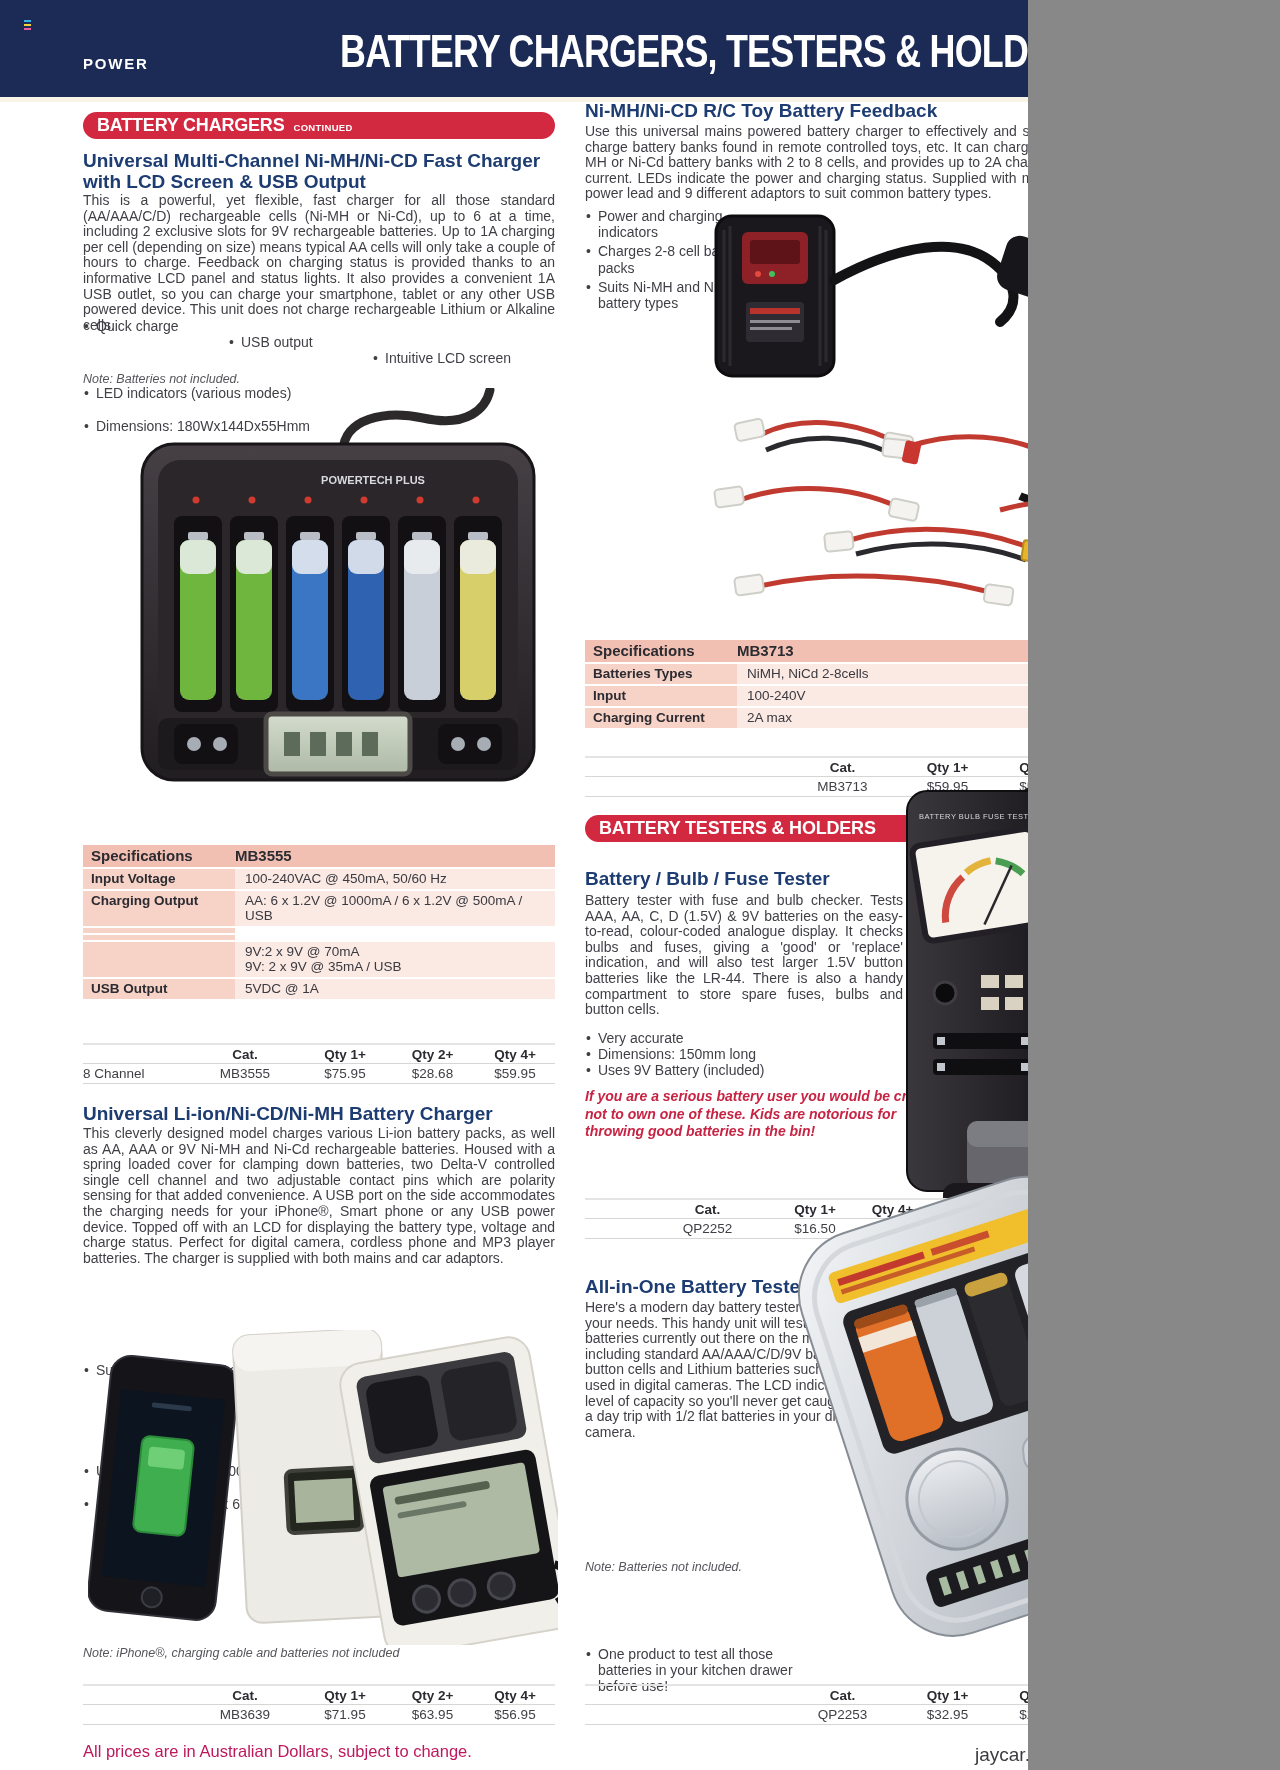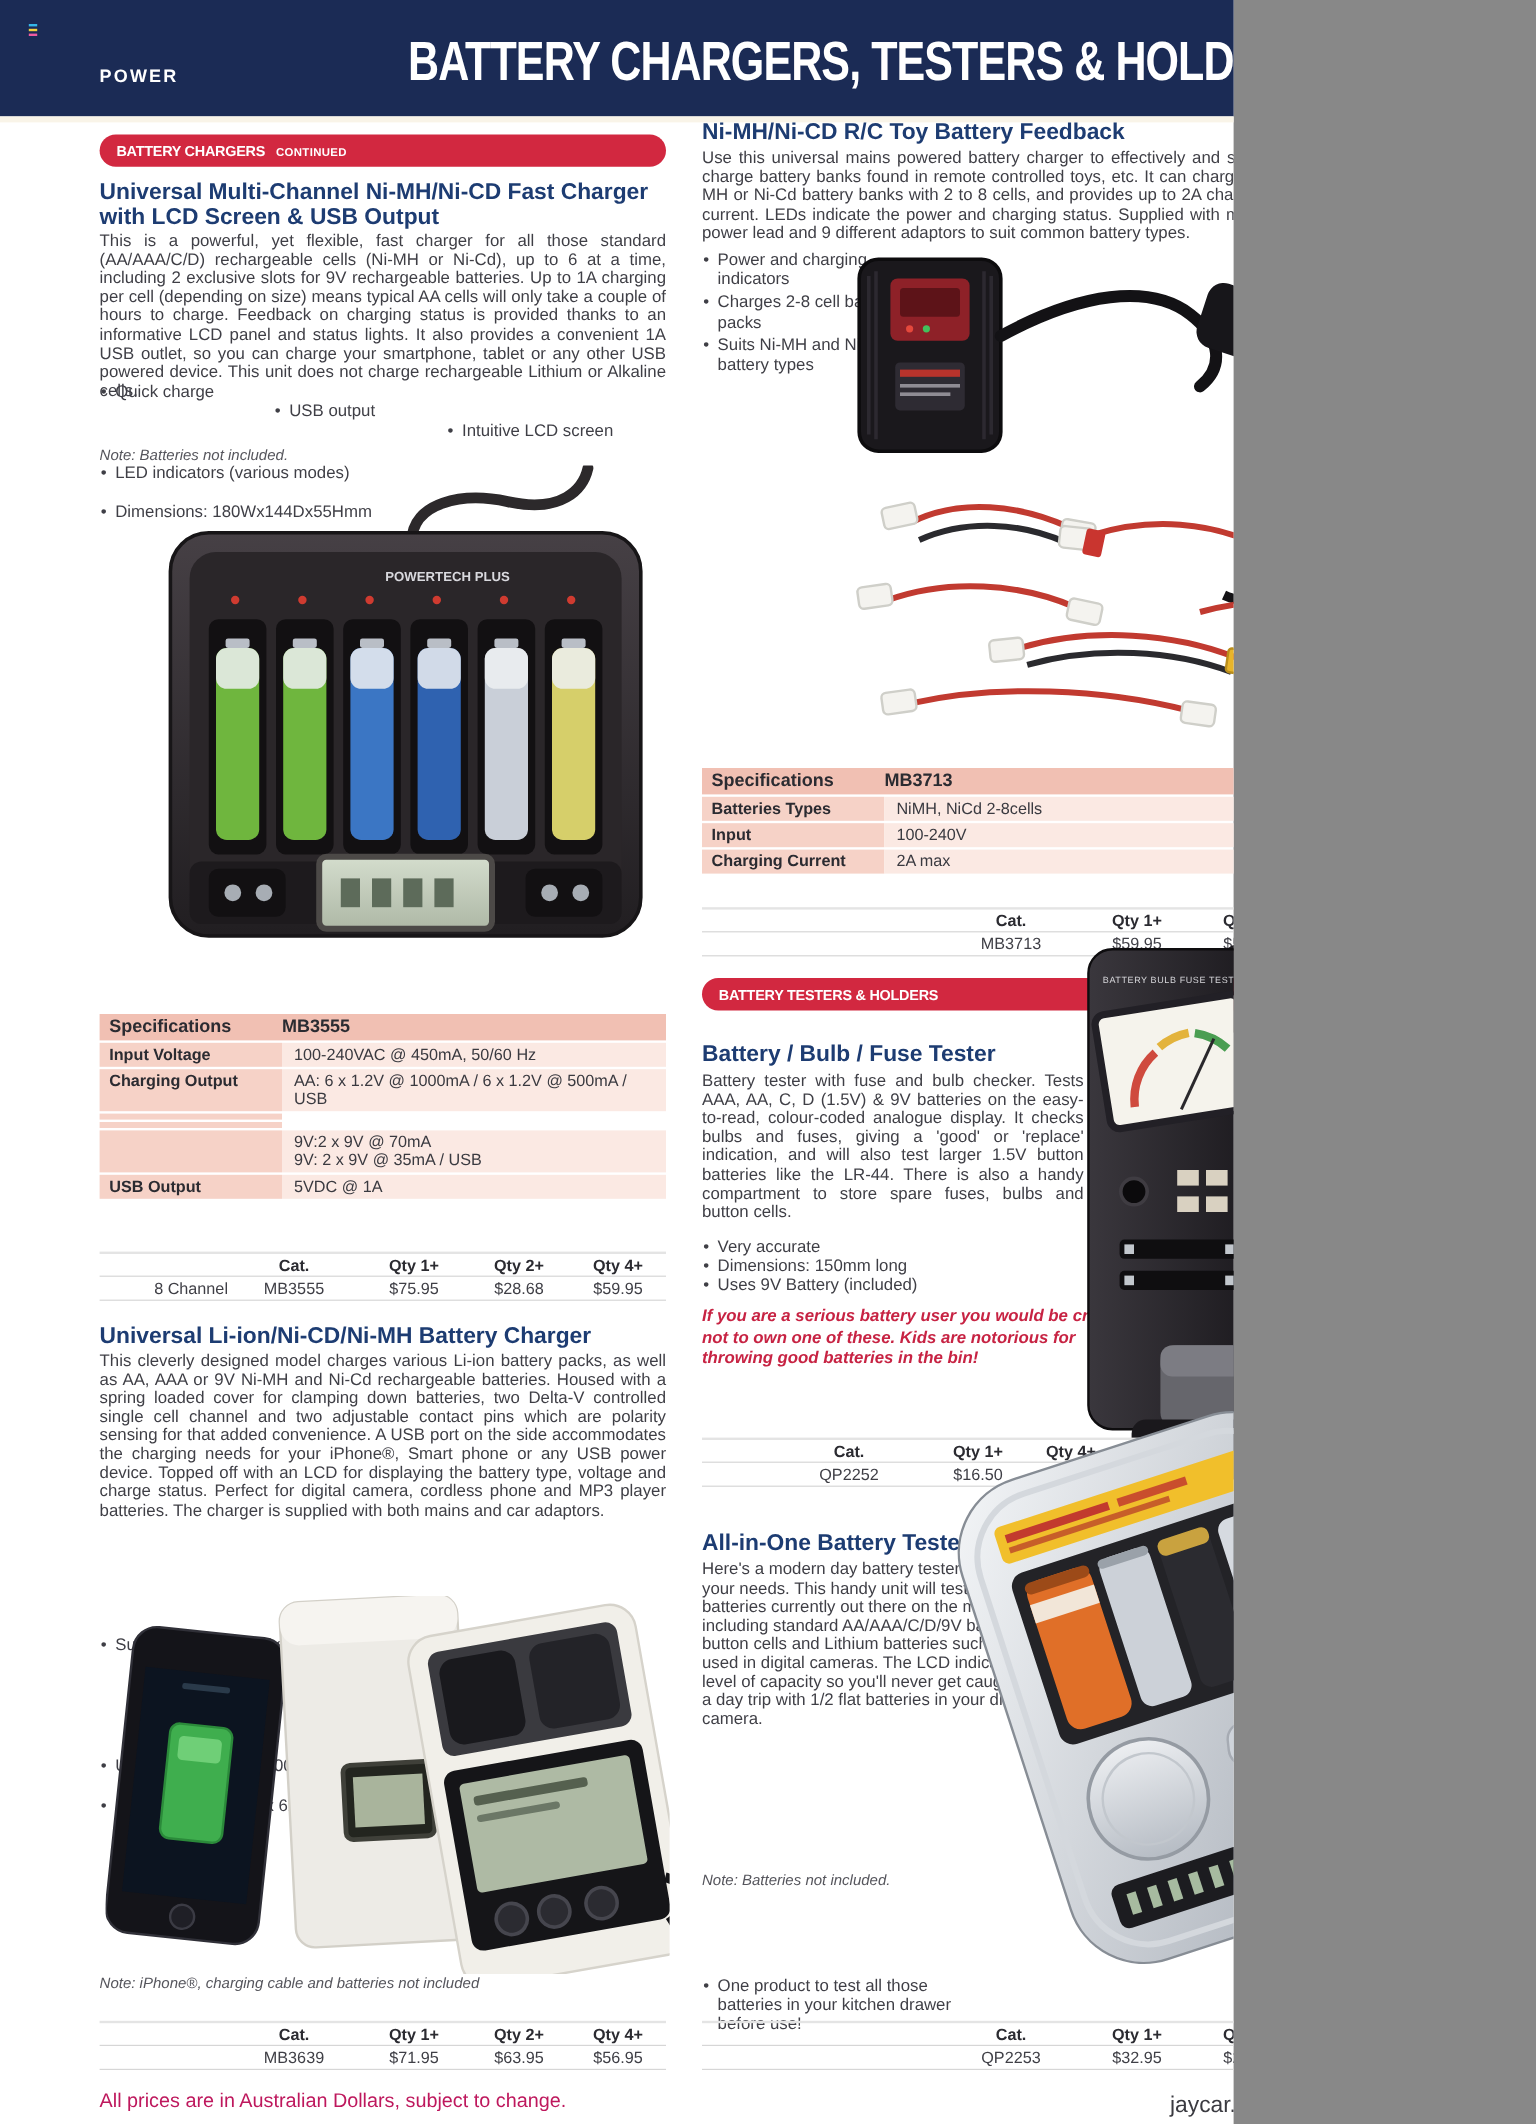--- a/index.html
+++ b/index.html
@@ -10,21 +10,21 @@
   
   .hdr{left:0;top:0;width:1280px;height:97px;background:#1b2b55}
   .hdr-band{left:0;top:97px;width:1280px;height:5px;background:#f9f4e8}
   .eyebrow{left:83px;top:55px;color:#fff;font-weight:bold;font-size:15px;letter-spacing:1.8px}
   .main-title{left:340px;top:24px;color:#fff;font-weight:bold;font-size:46px;letter-spacing:-1px;
               white-space:nowrap;transform:scaleX(.78);transform-origin:0 0}
   .corner-icon{left:23px;top:18px;width:9px;height:14px;background:#1b2b55;display:flex;flex-direction:column;justify-content:space-around;padding:1px}
   .corner-icon i{display:block;height:2px}
   
   .banner{height:27px;background:#d22840;border-radius:14px;color:#fff;display:flex;align-items:center;padding:0 14px;font-weight:bold}
-  .banner-main{font-size:12px;letter-spacing:-.2px}
+  .banner-main{font-size:18px;letter-spacing:-.2px}
   .banner-suffix{font-size:9.5px;margin-left:9px;margin-top:4px;letter-spacing:.3px}
   
   .h3{font-size:19px;line-height:21px;font-weight:bold;color:#1d3c72}
   .body-text{font-size:14px;line-height:15.6px;text-align:justify}
   .bullet{font-size:14px;line-height:16.2px;padding-left:13px;position:relative}
   .bullet::before{content:"•";position:absolute;left:1px}
   .prewrap{white-space:pre-wrap}
   .note{font-size:12.5px;font-style:italic;color:#55555c}
   .callout{font-size:14px;line-height:17.5px;font-weight:bold;font-style:italic;color:#c72343}
   
@@ -32,21 +32,21 @@
   .spec .shead{display:grid;grid-template-columns:152px 1fr;background:#f1c0b3;font-weight:bold;font-size:15px;color:#2b2b31;padding:2px 0 3px}
   .spec .shead span:first-child{padding-left:8px}
   .spec .srow{display:grid;grid-template-columns:152px 1fr;margin-top:2px}
   .spec .slabel{background:#f6d2c7;font-weight:bold;padding:2px 4px 3px 8px;color:#2b2b31}
   .spec .svalue{background:#fbe9e3;padding:2px 4px 3px 10px;white-space:pre-line;color:#3a3a40}
   
   .price{font-size:13.5px;border-bottom:1px solid #d6d6d6}
   .price .row{display:grid;align-items:center;height:20px;border-top:1px solid #d6d6d6}
   .price .head{border-top:2px solid #e4e4e4;font-weight:bold;color:#2b2b31}
   .price span{text-align:center}
-  .price span.lbl{text-align:right}
+  .price span.lbl{text-align:left}
   .cols-a{grid-template-columns:1fr 110px 90px 85px 80px}
   .cols-b{grid-template-columns:1fr 115px 95px 90px 95px}
   .cols-c{grid-template-columns:55px 135px 80px 75px 75px}
   
   .foot-left{left:83px;top:1742px;font-size:16.5px;color:#be185d}
   .foot-site{left:975px;top:1744px;font-size:19px;color:#3b3b41}
   .foot-page{left:1118px;top:1733px;font-size:28px;font-weight:bold;color:#26262c}
   .side-tab{left:1271px;top:815px;width:9px;height:118px;background:#d22840}
   .img{pointer-events:none}
 </style>

